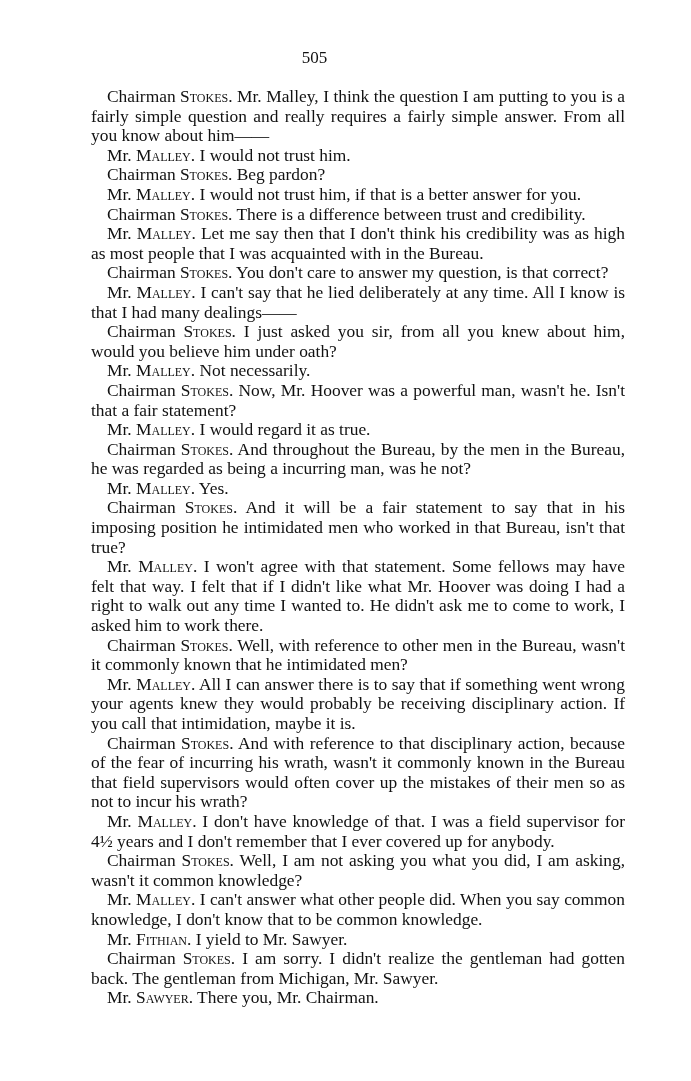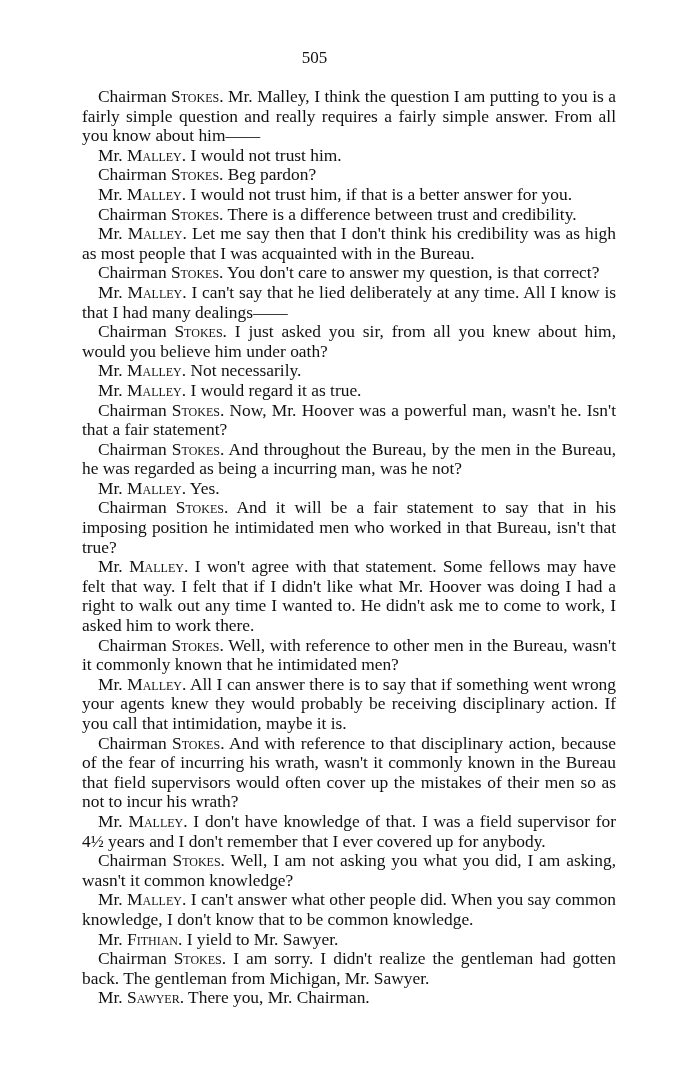--- a/index.html
+++ b/index.html
@@ -1,42 +1,42 @@
 <!DOCTYPE html>
 <html><head>
 <meta charset="utf-8">
 <style>
   html, body { margin:0; padding:0; background:#ffffff; }
   body { width:691px; height:1081px; position:relative; overflow:hidden;
          font-family:"Liberation Serif","DejaVu Serif",serif; color:#111; }
   .page-number { position:absolute; top:48px; left:0; width:629px; text-align:center;
                  font-size:17px; line-height:20px; }
-  .body-text { position:absolute; top:87px; left:82px; width:534px;
+  .body-text { position:absolute; top:87px; left:91px; width:534px;
                font-size:17.4px; line-height:19.6px; }
   .para { margin:0; text-indent:16px; text-align:justify; }
   .sc { font-variant:small-caps; }
 </style>
 </head>
 <body>
 
 <div class="page-number">505</div>
 
 <div class="body-text" id="body-text">
     <p class="para"><span>Chairman </span><span class="sc">Stokes</span><span>. Mr. Malley, I think the question I am putting to you is a fairly simple question and really requires a fairly simple answer. From all you know about him——</span></p>
     <p class="para"><span>Mr. </span><span class="sc">Malley</span><span>. I would not trust him.</span></p>
     <p class="para"><span>Chairman </span><span class="sc">Stokes</span><span>. Beg pardon?</span></p>
     <p class="para"><span>Mr. </span><span class="sc">Malley</span><span>. I would not trust him, if that is a better answer for you.</span></p>
     <p class="para"><span>Chairman </span><span class="sc">Stokes</span><span>. There is a difference between trust and credibility.</span></p>
     <p class="para"><span>Mr. </span><span class="sc">Malley</span><span>. Let me say then that I don't think his credibility was as high as most people that I was acquainted with in the Bureau.</span></p>
     <p class="para"><span>Chairman </span><span class="sc">Stokes</span><span>. You don't care to answer my question, is that correct?</span></p>
     <p class="para"><span>Mr. </span><span class="sc">Malley</span><span>. I can't say that he lied deliberately at any time. All I know is that I had many dealings——</span></p>
     <p class="para"><span>Chairman </span><span class="sc">Stokes</span><span>. I just asked you sir, from all you knew about him, would you believe him under oath?</span></p>
     <p class="para"><span>Mr. </span><span class="sc">Malley</span><span>. Not necessarily.</span></p>
+    <p class="para"><span>Chairman </span><span class="sc">Stokes</span><span>. Now, Mr. Hoover was a powerful man, wasn't he. Isn't that a fair statement?</span></p>
     <p class="para"><span>Mr. </span><span class="sc">Malley</span><span>. I would regard it as true.</span></p>
-    <p class="para"><span>Chairman </span><span class="sc">Stokes</span><span>. Now, Mr. Hoover was a powerful man, wasn't he. Isn't that a fair statement?</span></p>
     <p class="para"><span>Chairman </span><span class="sc">Stokes</span><span>. And throughout the Bureau, by the men in the Bureau, he was regarded as being a incurring man, was he not?</span></p>
     <p class="para"><span>Mr. </span><span class="sc">Malley</span><span>. Yes.</span></p>
     <p class="para"><span>Chairman </span><span class="sc">Stokes</span><span>. And it will be a fair statement to say that in his imposing position he intimidated men who worked in that Bureau, isn't that true?</span></p>
     <p class="para"><span>Mr. </span><span class="sc">Malley</span><span>. I won't agree with that statement. Some fellows may have felt that way. I felt that if I didn't like what Mr. Hoover was doing I had a right to walk out any time I wanted to. He didn't ask me to come to work, I asked him to work there.</span></p>
     <p class="para"><span>Chairman </span><span class="sc">Stokes</span><span>. Well, with reference to other men in the Bureau, wasn't it commonly known that he intimidated men?</span></p>
     <p class="para"><span>Mr. </span><span class="sc">Malley</span><span>. All I can answer there is to say that if something went wrong your agents knew they would probably be receiving disciplinary action. If you call that intimidation, maybe it is.</span></p>
     <p class="para"><span>Chairman </span><span class="sc">Stokes</span><span>. And with reference to that disciplinary action, because of the fear of incurring his wrath, wasn't it commonly known in the Bureau that field supervisors would often cover up the mistakes of their men so as not to incur his wrath?</span></p>
     <p class="para"><span>Mr. </span><span class="sc">Malley</span><span>. I don't have knowledge of that. I was a field supervisor for 4½ years and I don't remember that I ever covered up for anybody.</span></p>
     <p class="para"><span>Chairman </span><span class="sc">Stokes</span><span>. Well, I am not asking you what you did, I am asking, wasn't it common knowledge?</span></p>
     <p class="para"><span>Mr. </span><span class="sc">Malley</span><span>. I can't answer what other people did. When you say common knowledge, I don't know that to be common knowledge.</span></p>

